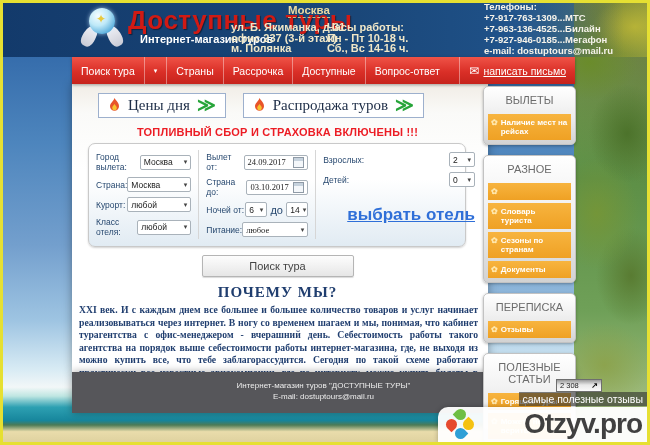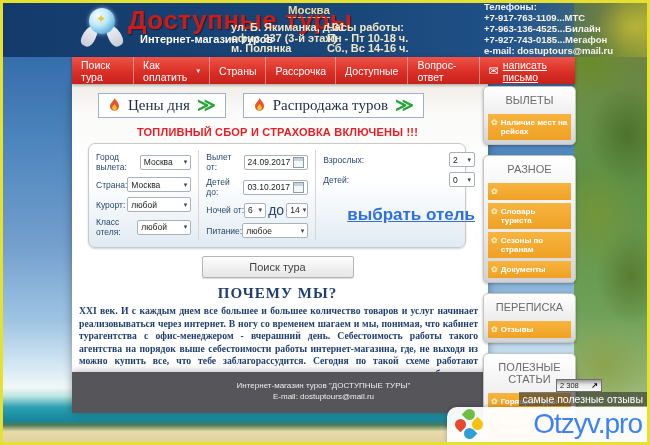--- a/index.html
+++ b/index.html
@@ -68,24 +68,24 @@
   .banner{margin-top:8px;width:411px;text-align:center;font-size:11px;font-weight:bold;color:#ec1c24;letter-spacing:.2px;}
   .form{margin:5px 0 0 16px;width:376px;border:1px solid #c9c9c9;border-radius:7px;display:flex;padding:6px 0 7px;
     background:linear-gradient(180deg,#ffffff 35%,#e1ebf3 100%);box-shadow:0 1px 2px rgba(0,0,0,.18);}
   .fcol{flex:1;padding:2px 7px;display:flex;flex-direction:column;gap:5px;}
   .fcol + .fcol{border-left:1px solid #d6d6d6;}
   .frow{display:flex;align-items:center;justify-content:space-between;min-height:15px;}
   .flabel{font-size:8.5px;color:#27486f;}
   .select,.date{display:flex;align-items:center;justify-content:space-between;background:#fff;
     border:1px solid #a9b2ba;border-radius:2px;font-size:8.5px;color:#222;padding:1px 3px;height:11px;cursor:pointer;}
   .arr{font-size:7px;color:#444;margin-left:3px;}
-  .w64{width:56px;}.w66{width:58px;}.w22{width:14px;}.w26{width:18px;}
+  .w64{width:56px;}.w66{width:58px;font-family:Liberation Serif, serif;}.w22{width:14px;}.w26{width:18px;}
   .cal{width:9px;height:9px;border:1px solid #8f9aa6;margin-left:3px;
     background:linear-gradient(180deg,#c6d2dd 30%,#f4f7fa 30%);}
-  .mid{font-size:14px;color:#27486f;margin:0 2px;}
+  .mid{font-size:11px;color:#27486f;margin:0 2px;}
   .choose-hotel{margin-top:13px;text-align:center;font-size:17px;font-weight:bold;color:#2f6fd8;
     text-decoration:underline;white-space:nowrap;cursor:pointer;margin-left:24px;}
   .submit{display:block;margin:8px auto 0;width:150px;height:20px;line-height:20px;text-align:center;
     background:linear-gradient(180deg,#fdfdfd,#e6e6e6);border:1px solid #b5b5b5;border-radius:2px;
     font-size:11px;color:#444;cursor:pointer;box-shadow:0 1px 1px rgba(0,0,0,.15);}
   .why-title{margin-top:7px;text-align:center;font-family:"Liberation Serif",serif;font-size:15px;
     font-weight:bold;color:#203e6f;letter-spacing:1px;}
   .why-text{margin:3px 5px 0 7px;font-family:"Liberation Serif",serif;font-size:9.7px;font-weight:bold;
     color:#203e6f;text-align:justify;line-height:1.3;}
 
@@ -115,21 +115,21 @@
   .wm-tag{position:absolute;right:0;top:0;background:rgba(45,45,45,.6);color:#fff;font-size:10.5px;
     padding:1px 4px;white-space:nowrap;}
   .wm-box{margin-top:15px;background:rgba(255,255,255,.95);border-radius:10px 0 0 0;display:flex;
     align-items:center;padding:1px 5px 2px 7px;box-shadow:0 0 5px rgba(0,0,0,.25);}
   .wm-logo{position:relative;width:30px;height:31px;margin-right:5px;flex:none;}
   .petal{position:absolute;width:11px;height:11px;border-radius:50% 50% 0 50%;}
   .p1{left:10px;top:0;background:#6fbe44;transform:rotate(135deg);}
   .p2{left:18px;top:10px;background:#f5c211;transform:rotate(-135deg);}
   .p3{left:10px;top:19px;background:#2f9fd6;transform:rotate(-45deg);}
   .p4{left:1px;top:10px;background:#e64a2e;transform:rotate(45deg);}
-  .wm-brand{font-size:28px;font-weight:normal;color:#3b82f6;letter-spacing:-1px;white-space:nowrap;margin-left:44px;}
+  .wm-brand{font-size:28px;font-weight:bold;color:#404040;letter-spacing:-1px;white-space:nowrap;margin-left:44px;}
 
   .frame{position:absolute;inset:0;border:3px solid #e6e032;z-index:50;pointer-events:none;}
 </style>
 </head>
 <body>
 
 <div class="page">
   <div class="bg"></div>
   <div class="palms"></div>
 
@@ -151,33 +151,32 @@
       <div>офис 237 (3-й этаж)</div>
       <div>м. Полянка</div>
     </div>
     <div class="hdr-block hdr-hours">
       <div>Часы работы:</div>
       <div>Пн - Пт 10-18 ч.</div>
       <div>Сб., Вс 14-16 ч.</div>
     </div>
     <div class="hdr-block hdr-phones">
       <div>Телефоны:</div>
-      <div>+7-917-763-1109...МТС</div>
+      <div>+7-917-763-1309...МТС</div>
       <div>+7-963-136-4525...Билайн</div>
-      <div>+7-927-743-0185...Мегафон</div>
+      <div>+7-927-946-0185...Мегафон</div>
       <div>e-mail: dostuptours@mail.ru</div>
     </div>
   </div>
 
   <div class="nav">
     <div class="nav-item">
         <span>Поиск тура</span>
       </div>
     <div class="nav-item">
-        <span>Как оплатить</span>
         <span class="dd">▾</span>
       </div>
     <div class="nav-item">
         <span>Страны</span>
       </div>
     <div class="nav-item">
         <span>Рассрочка</span>
       </div>
     <div class="nav-item">
         <span>Доступные</span>
@@ -247,21 +246,21 @@
         </div>
         <div class="fcol">
           <div class="frow">
               <span class="flabel">Вылет от:</span>
             <span class="date w66">
                 <span>24.09.2017</span>
                 <span class="cal"></span>
               </span>
             </div>
           <div class="frow">
-              <span class="flabel">Детей до:</span>
+              <span class="flabel">Страна до:</span>
             <span class="date w66">
                 <span>03.10.2017</span>
                 <span class="cal"></span>
               </span>
             </div>
           <div class="frow">
               <span class="flabel">Ночей от:</span>
             <span class="select w22">
                 <span>6</span>
                 <span class="arr">▾</span>

